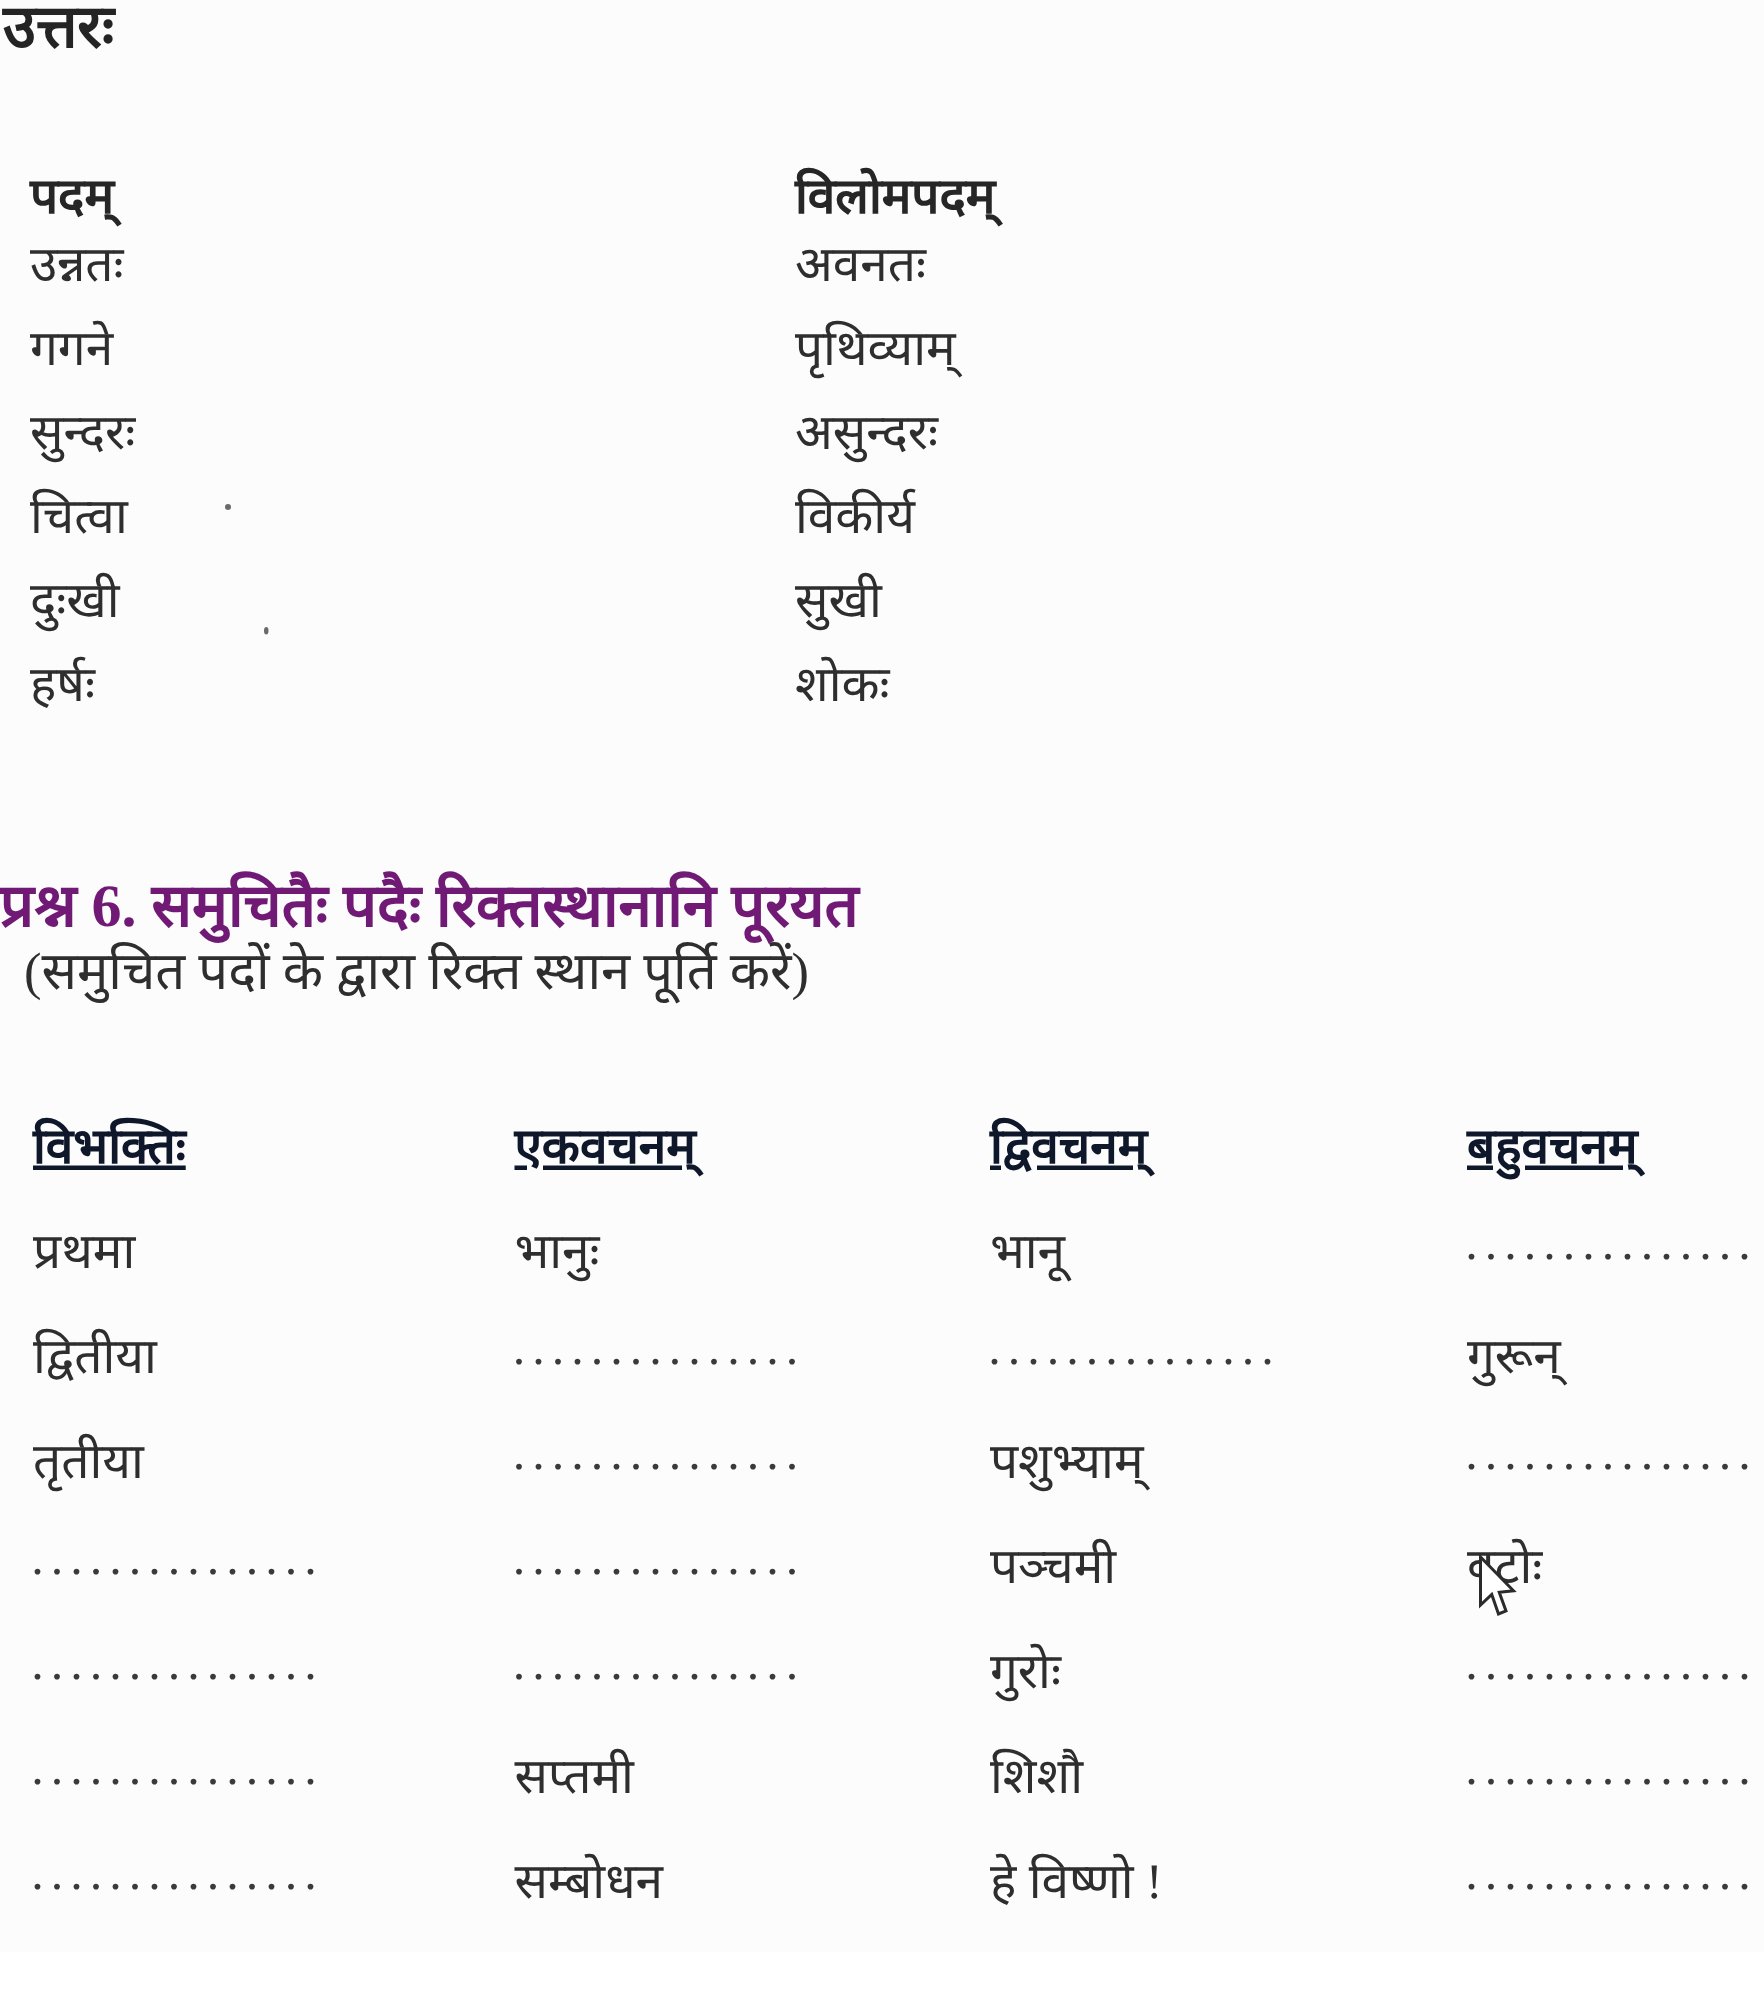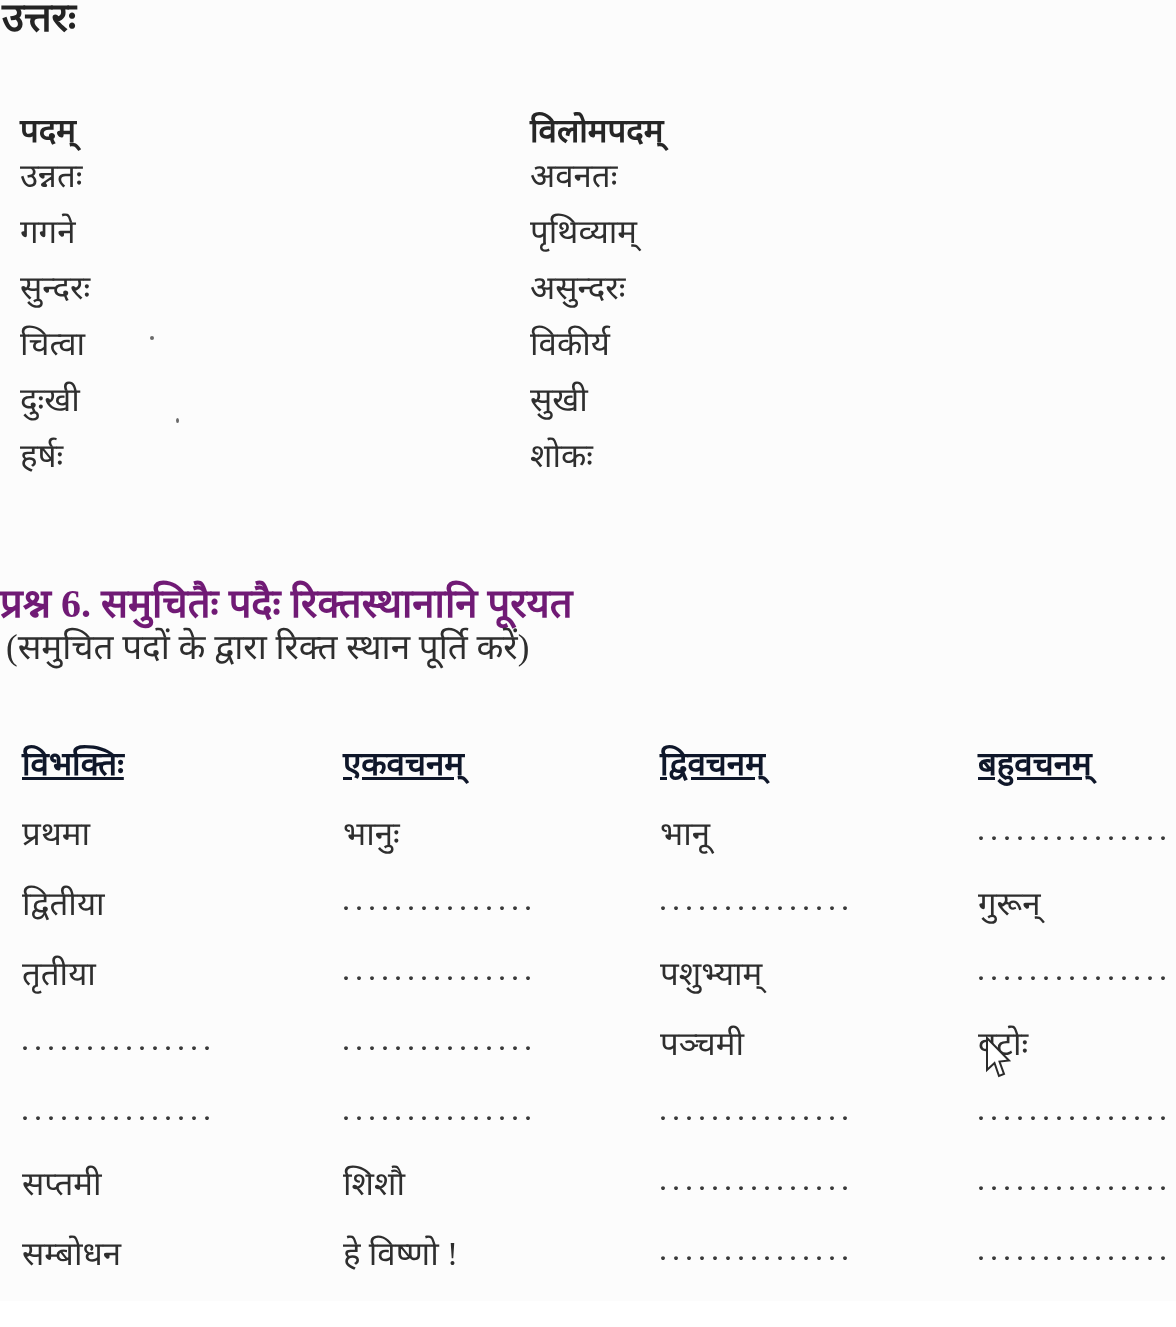--- a/index.html
+++ b/index.html
@@ -39,21 +39,21 @@
     position: absolute;
     left: 0px;
     top: 530px;
     font-size: 40px;
     font-weight: bold;
     color: #701a75;
     margin-top: 44px;
   }
   .q-subtitle {
     position: absolute;
-    left: 6px;
+    left: 16px;
     top: 622px;
     font-size: 35px;
     color: #2e2e2e;
   }
   .decl-grid {
     position: absolute;
     left: 22px;
     top: 740px;
     display: grid;
     grid-template-columns: 321px 317px 318px 220px;
@@ -138,20 +138,21 @@
     <span class="dots">...............</span>
 
     <span class="dots">...............</span>
     <span class="dots">...............</span>
 
     <span>पञ्चमी</span>
     <span>वटोः</span>
     <span class="dots">...............</span>
     <span class="dots">...............</span>
 
+    <span>गुरोः</span>
     <span class="dots">...............</span>
     <span class="dots">...............</span>
 
     <span>सप्तमी</span>
     <span>शिशौ</span>
     <span class="dots">...............</span>
     <span class="dots">...............</span>
 
     <span>सम्बोधन</span>
     <span>हे विष्णो !</span>

